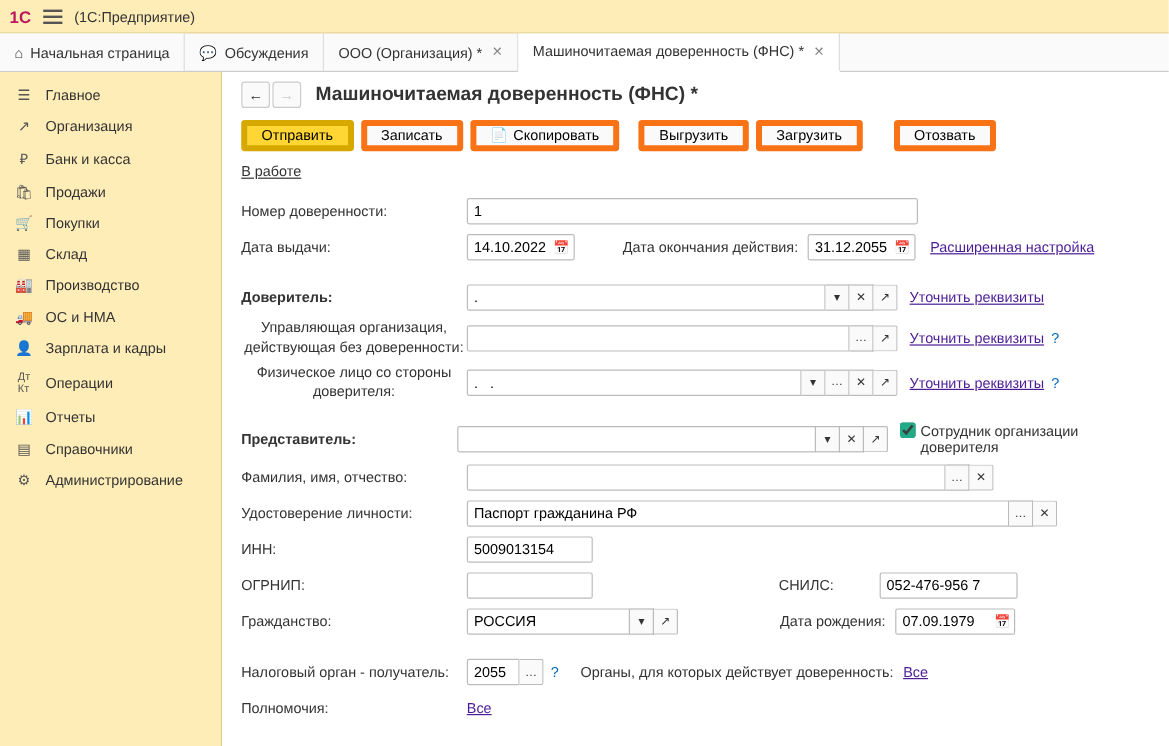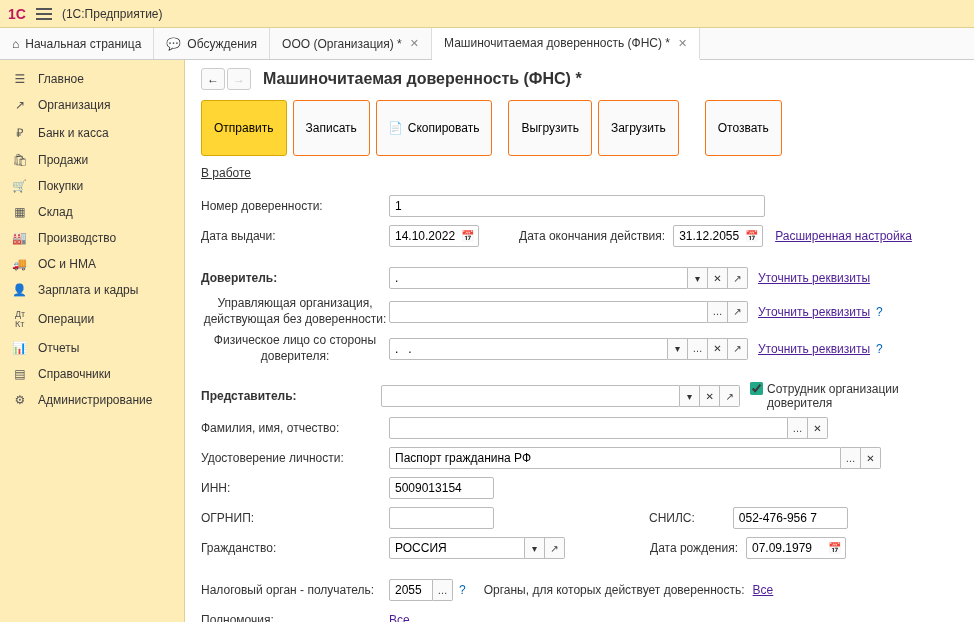--- a/index.html
+++ b/index.html
@@ -17,21 +17,21 @@
     .layout { display: flex; height: calc(622px - 28px - 32px); }
     .sidebar { width: 185px; background: #ffedb8; border-right: 1px solid #e0d090; padding: 6px 0; }
     .nav-item { display: flex; align-items: center; padding: 6px 12px; cursor: pointer; font-size: 12px; }
     .nav-icon { width: 16px; margin-right: 10px; color: #555; display: inline-flex; justify-content: center; }
     .content { flex: 1; padding: 8px 16px; overflow-y: auto; }
     .nav-hdr { display: flex; align-items: center; margin-bottom: 10px; }
     .nav-btn { width: 24px; height: 22px; border: 1px solid #ccc; background: #fafafa; margin-right: 2px; cursor: pointer; display: flex; align-items: center; justify-content: center; border-radius: 3px; }
     .nav-btn.disabled { color: #ccc; }
     .page-title { font-size: 16px; margin-left: 10px; }
     .toolbar { display: flex; gap: 6px; margin-bottom: 10px; }
-    .btn { border: 1px solid #f97316; background: #fafafa; padding: 20px 12px; border-radius: 3px; cursor: pointer; font-size: 12px; }
+    .btn { border: 5px solid #f97316; background: #fafafa; padding: 1px 12px; border-radius: 3px; cursor: pointer; font-size: 12px; }
     .btn.primary { background: #ffd633; border-color: #d6a800; }
     .btn.iconbtn { display: flex; align-items: center; gap: 4px; }
     .status-link { text-decoration: underline; color: #333; margin-bottom: 14px; display: inline-block; }
     .form-row { display: flex; align-items: center; margin-bottom: 6px; min-height: 24px; }
     .form-label { width: 188px; font-size: 12px; }
     .form-label.bold { font-weight: bold; }
     .input { border: 1px solid #bbb; height: 22px; padding: 0 5px; font-size: 12px; border-radius: 2px; }
     .date-wrap { position: relative; display: inline-flex; align-items: center; }
     .date-wrap .input { width: 90px; }
     .date-wrap .cal { position: absolute; right: 4px; color: #666; pointer-events: none; font-size: 11px; }

